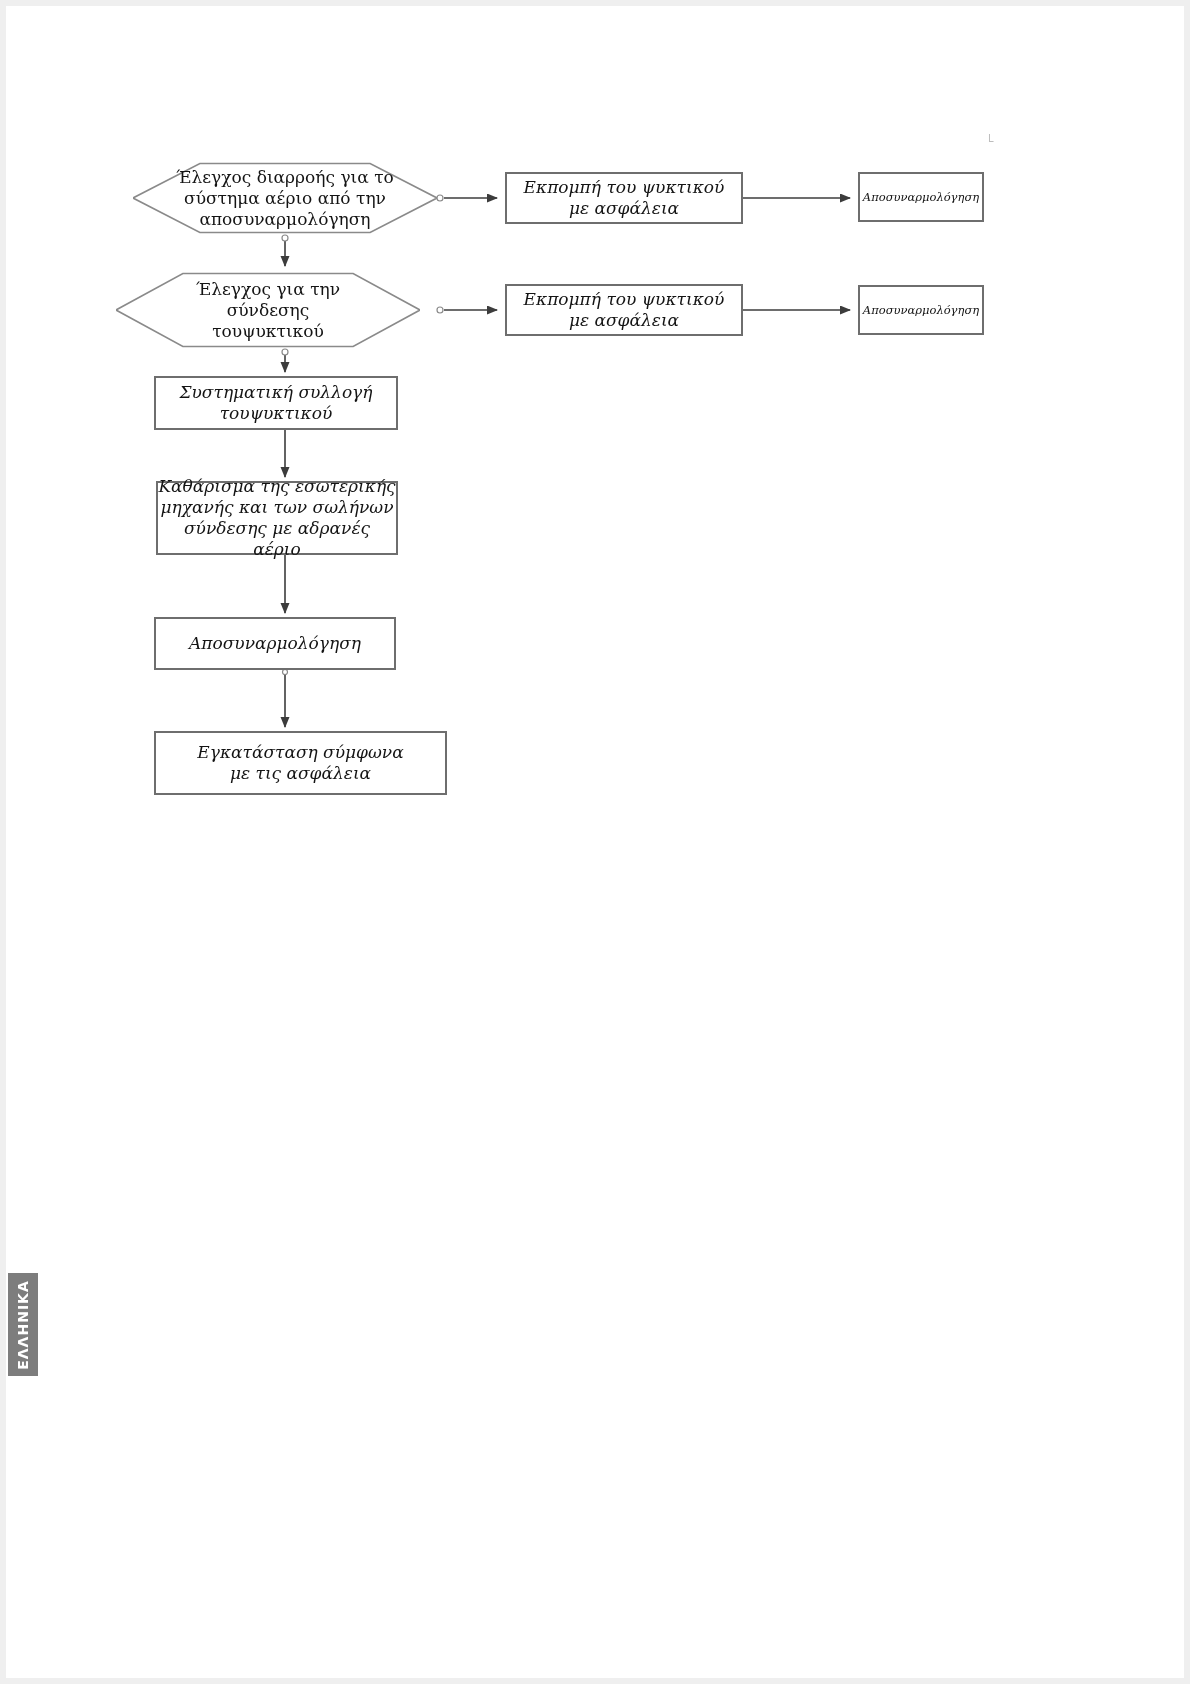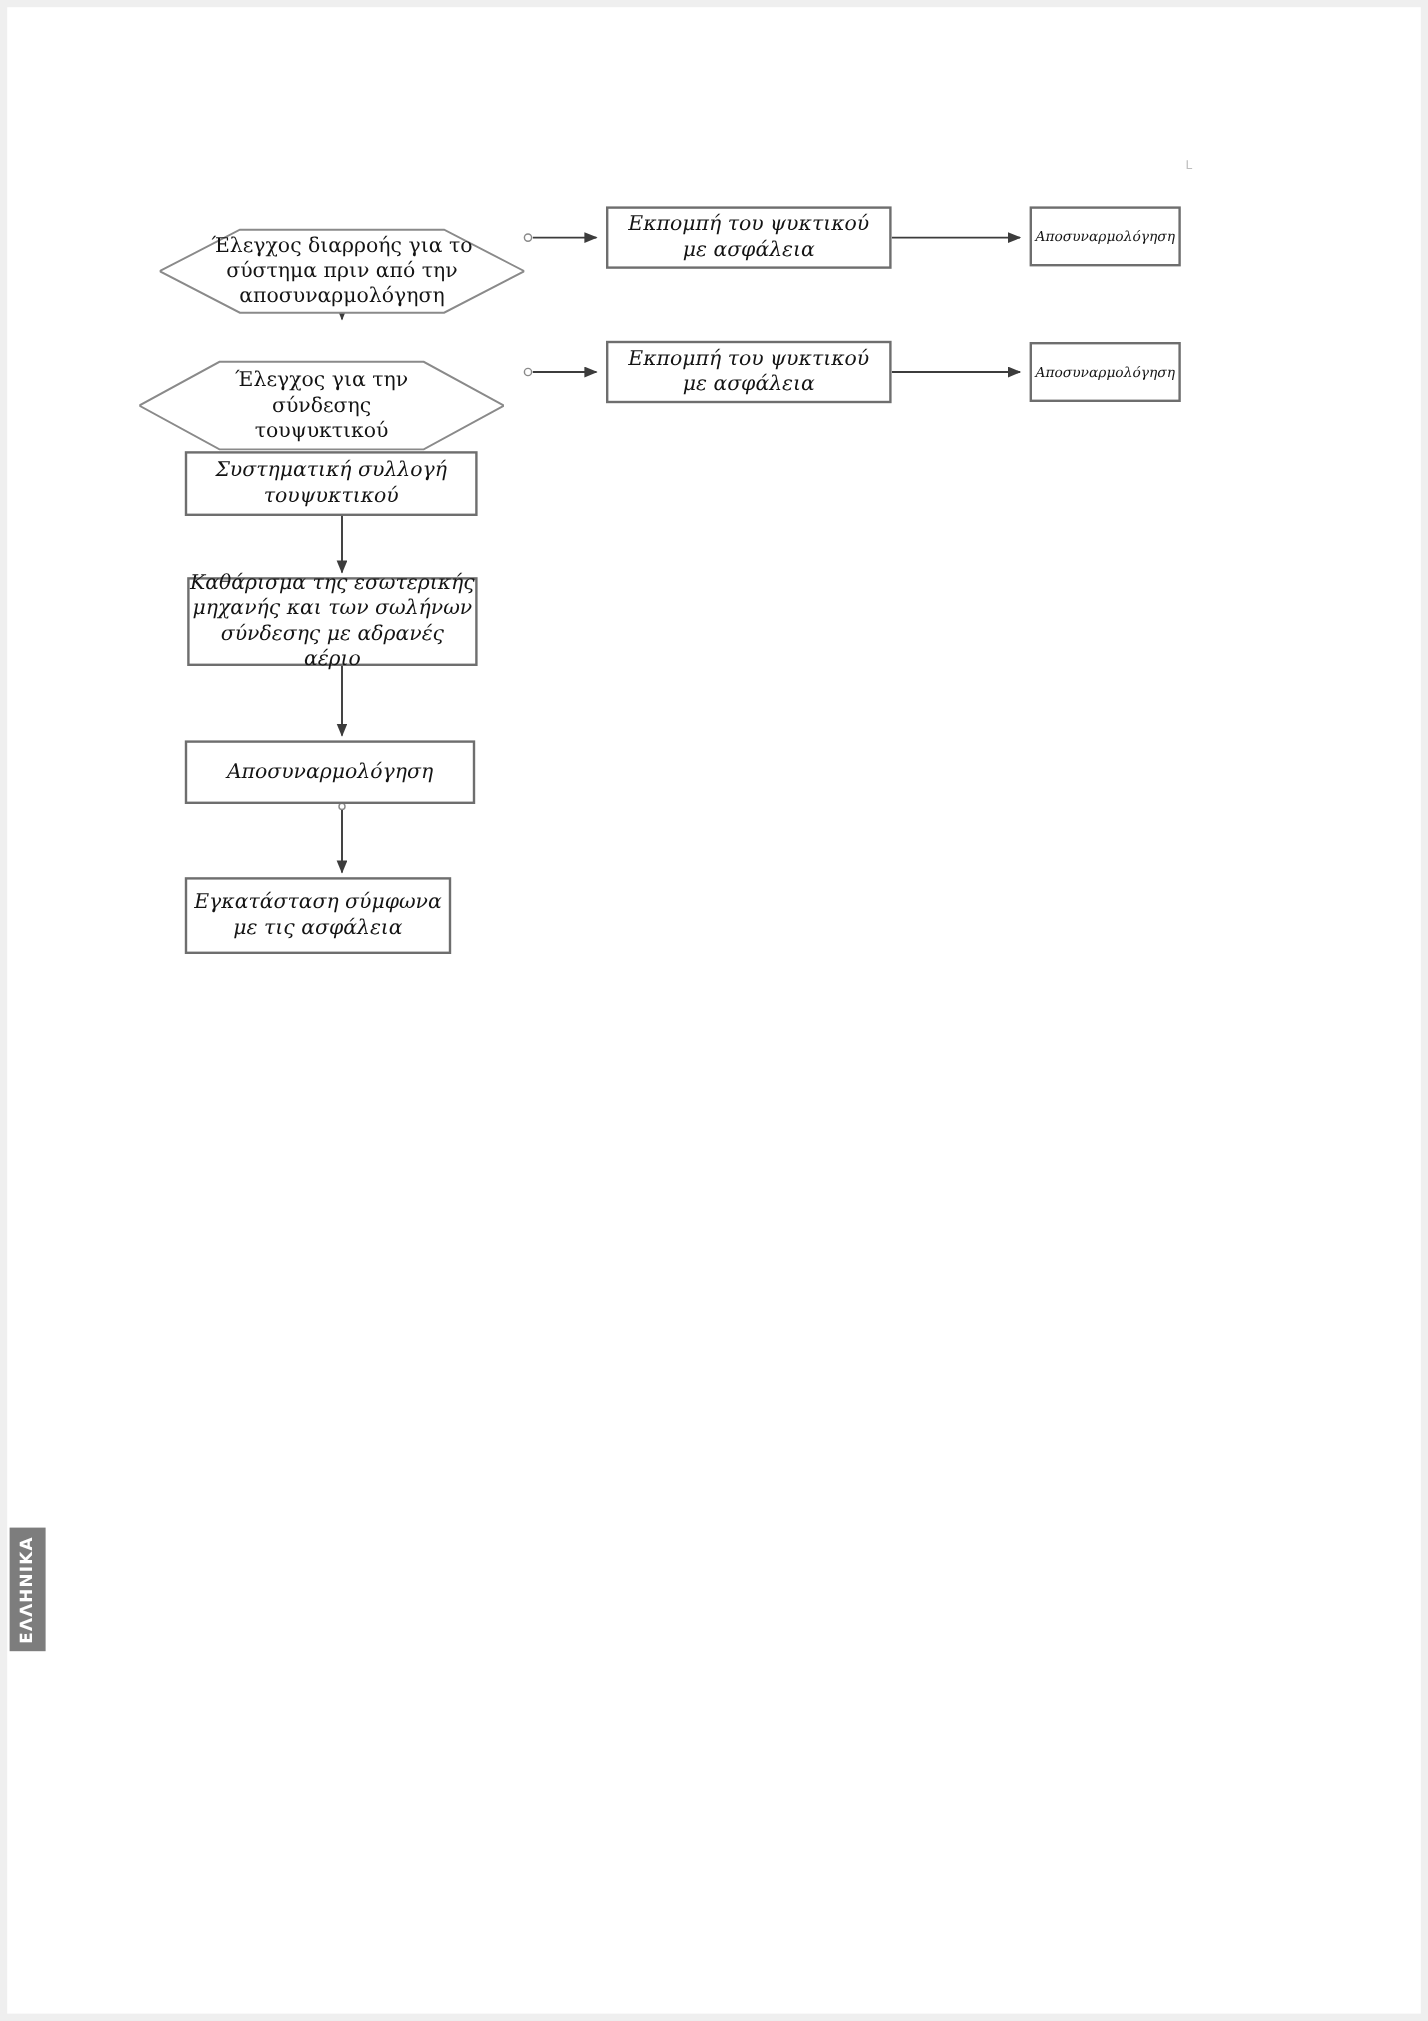--- a/index.html
+++ b/index.html
@@ -25,21 +25,21 @@
     display:flex;align-items:center;justify-content:center;
     text-align:center;
     color:var(--text,#141414);
     box-sizing:border-box;
   }
   .node.rect{
     background:var(--page-bg,#fff);
     border:2px solid var(--box-border,#6e6e6e);
     font-style:italic;
   }
-  .node.hex{background:transparent;border:none;margin-top:28px;}
+  .node.hex{background:transparent;border:none;}
   .hexbg{position:absolute;left:0;top:0;width:100%;height:100%;}
   .hexbg polygon{
     fill:var(--page-bg,#fff);
     stroke:var(--hex-border,#8a8a8a);
     stroke-width:1.6;
     vector-effect:non-scaling-stroke;
   }
   .txt{position:relative;z-index:2;font-size:17px;line-height:21px;}
   .txt .ln{display:block;}
   .node.small .txt{font-size:11.5px;line-height:14px;}
@@ -91,21 +91,21 @@
     <circle cx="285" cy="352" r="3"></circle>
     <circle cx="285" cy="672" r="2.5"></circle>
   </svg>
 
   <div class="node hex" style="left:133px;top:162px;width:304px;height:72px">
     <svg class="hexbg" viewBox="0 0 100 100" preserveAspectRatio="none">
       <polygon points="0,50 22,2 78,2 100,50 78,98 22,98"></polygon>
     </svg>
     <div class="txt">
       <span class="ln">Έλεγχος διαρροής για το</span>
-      <span class="ln">σύστημα πριν από την</span>
+      <span class="ln">σύστημα αέριο από την</span>
       <span class="ln">αποσυναρμολόγηση</span>
     </div>
   </div>
 
   <div class="node rect" style="left:505px;top:172px;width:238px;height:52px">
     <div class="txt">
       <span class="ln">Εκπομπή του ψυκτικού</span>
       <span class="ln">με ασφάλεια</span>
     </div>
   </div>
@@ -154,21 +154,21 @@
       <span class="ln">τουψυκτικού</span>
     </div>
   </div>
 
   <div class="node rect" style="left:154px;top:617px;width:242px;height:53px">
     <div class="txt">
       <span class="ln">Αποσυναρμολόγηση</span>
     </div>
   </div>
 
-  <div class="node rect" style="left:154px;top:731px;width:222px;height:64px">
+  <div class="node rect" style="left:154px;top:731px;width:293px;height:64px">
     <div class="txt">
       <span class="ln">Εγκατάσταση σύμφωνα</span>
       <span class="ln">με τις ασφάλεια</span>
     </div>
   </div>
 
   <div class="corner-mark">L</div>
 
   <div class="lang-tab">
     <span>ΕΛΛΗΝΙΚΑ</span>

